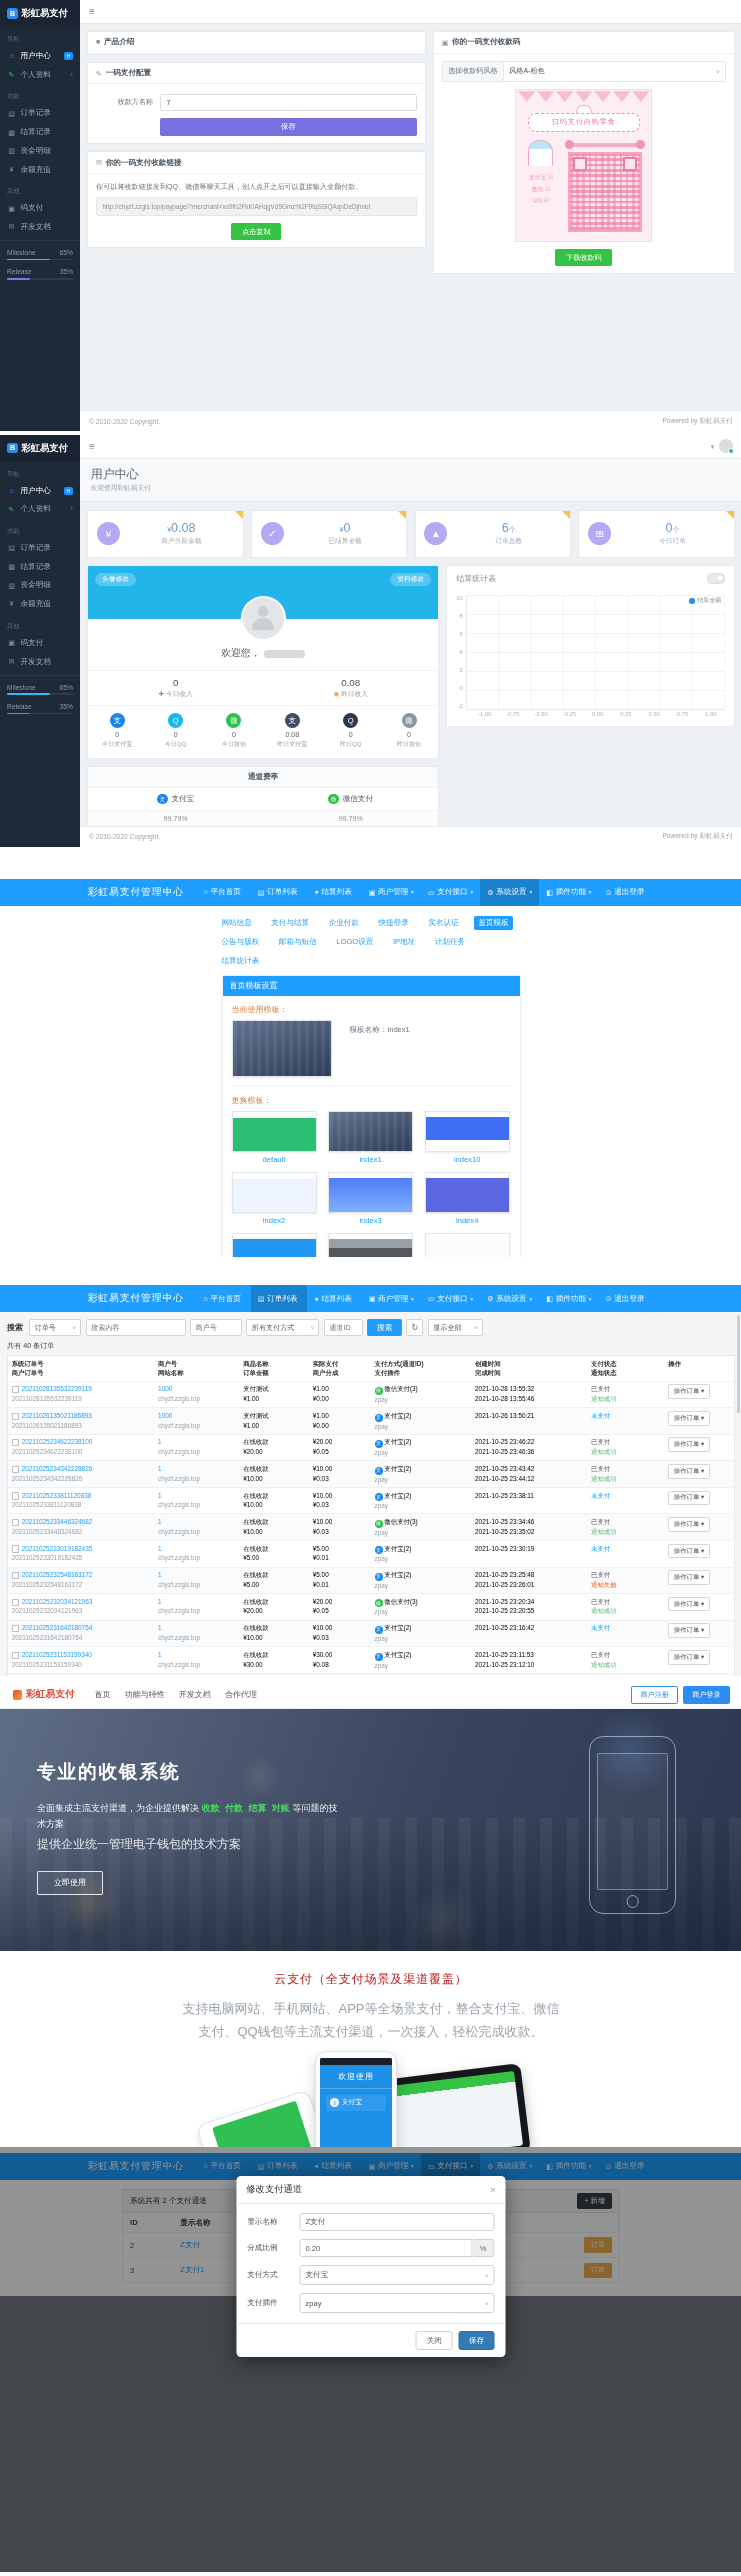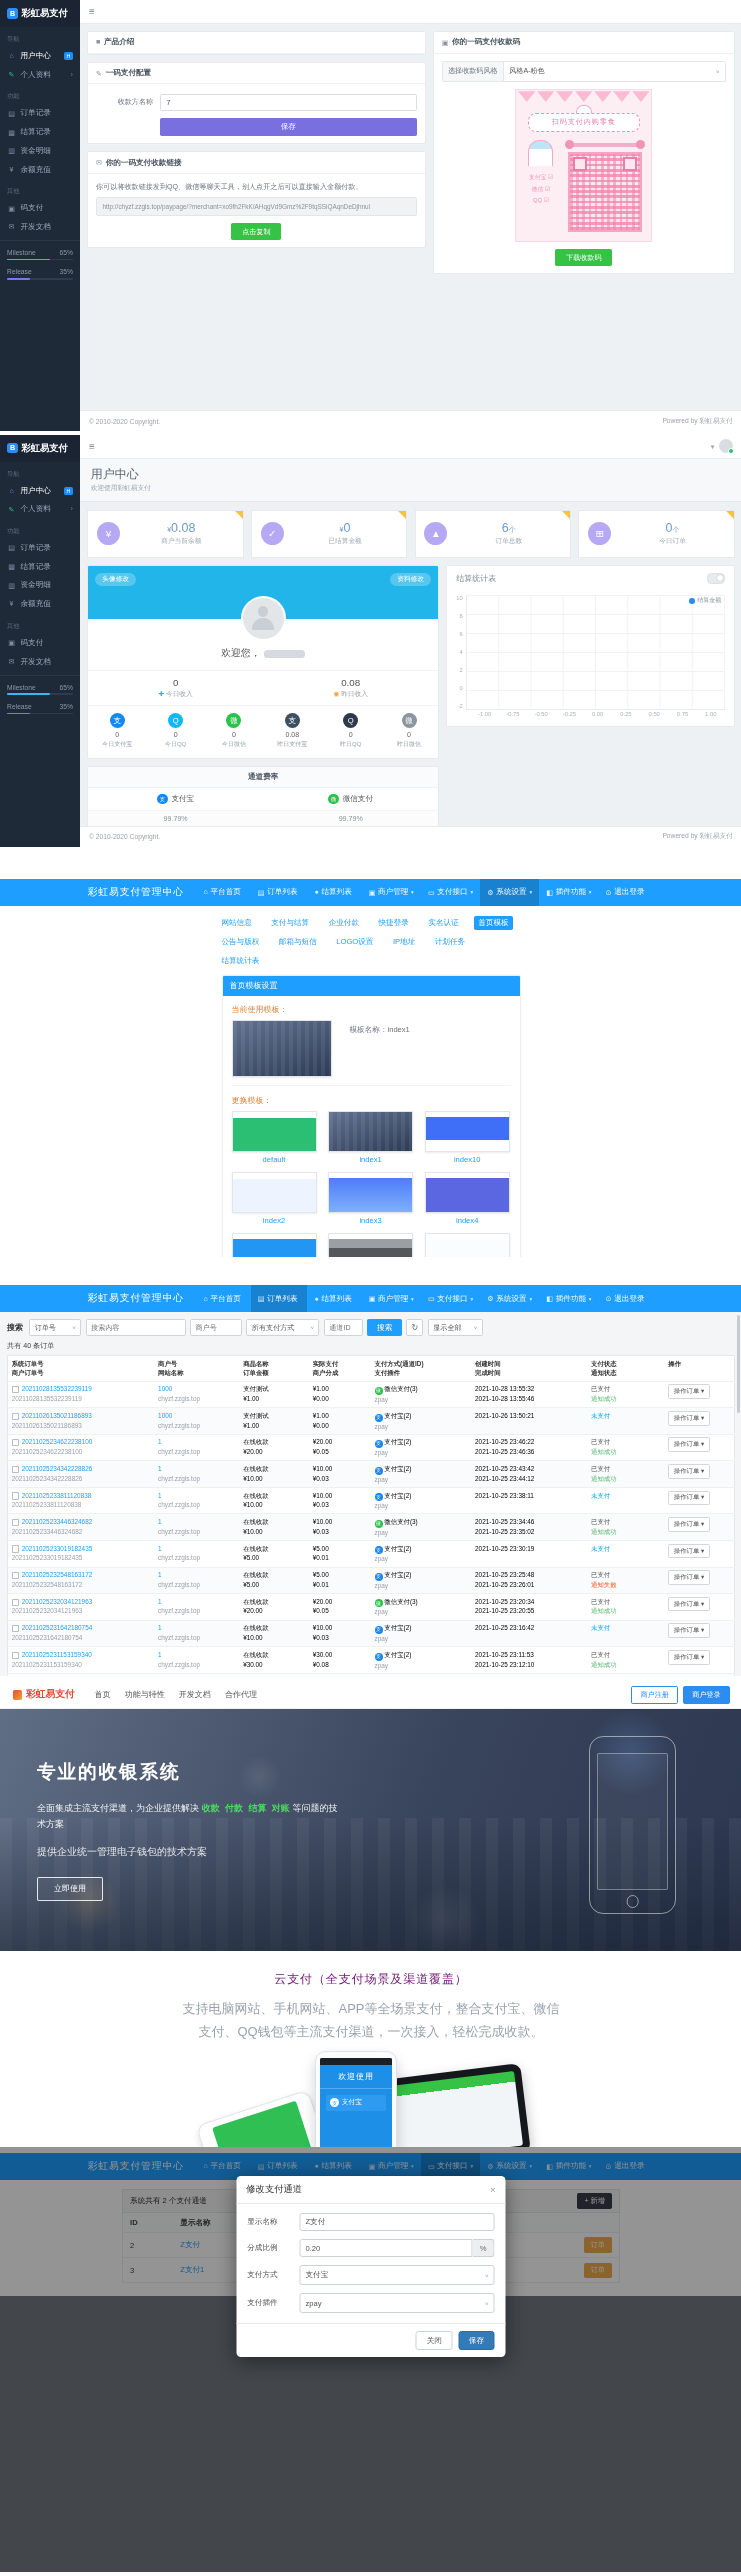--- a/index.html
+++ b/index.html
@@ -193,27 +193,27 @@
   .m5-btns{margin-left:auto;display:flex;gap:5.3px}
   .m5-reg{border:0.9px solid #2d8cf0;color:#2d8cf0;background:#fff;font-size:7.1px;padding:2.7px 8px;border-radius:1.8px;cursor:pointer;font-family:inherit}
   .m5-login{border:0.9px solid #2d8cf0;color:#fff;background:#2d8cf0;font-size:7.1px;padding:2.7px 8px;border-radius:1.8px;cursor:pointer;font-family:inherit}
   .hero{height:242px;position:relative;overflow:hidden;background:linear-gradient(110deg,#5f6d85,#39455c 55%,#2c3750)}
   .hero::before{content:"";position:absolute;inset:0;background:radial-gradient(44px 44px at 12% 80%,rgba(250,200,120,.28),transparent 70%),radial-gradient(62px 62px at 85% 18%,rgba(120,170,250,.22),transparent 70%),radial-gradient(53px 53px at 60% 88%,rgba(255,255,255,.14),transparent 70%),radial-gradient(32px 32px at 35% 28%,rgba(255,255,255,.09),transparent 70%);filter:blur(1.8px)}
   .hero::after{content:"";position:absolute;left:0;right:0;bottom:0;height:133px;background:linear-gradient(rgba(20,28,44,0),rgba(20,28,44,.55)),repeating-linear-gradient(90deg,rgba(255,255,255,.05) 0 12.5px,rgba(255,255,255,0) 12.5px 27px)}
   .hero-c{position:absolute;left:37px;top:50px;z-index:2;color:#fff}
   .hero-h1{font-size:18.7px;letter-spacing:1.8px;font-weight:bold}
   .hero-p1{font-size:9px;margin-top:14.2px;max-width:302px;line-height:1.8;color:rgba(255,255,255,.92)}
   .kw{color:#4cd964;margin:0 2.7px;font-weight:bold}
-  .hero-p2{font-size:10px;margin-top:13px;color:rgba(255,255,255,.85)}
+  .hero-p2{font-size:12px;margin-top:4px;color:rgba(255,255,255,.85)}
   .hero-cta{display:inline-block;margin-top:18px;border:0.9px solid rgba(255,255,255,.85);border-radius:1.8px;background:rgba(255,255,255,.06);color:#fff;font-size:8px;padding:5.3px 16px;cursor:pointer;font-family:inherit}
   .hero-phone{position:absolute;right:66px;top:27px;width:85px;height:176px;border:1.8px solid rgba(255,255,255,.5);border-radius:14.2px;z-index:2}
   .hero-phone::before{content:"";position:absolute;left:7.1px;right:7.1px;top:16px;bottom:23px;border:0.9px solid rgba(255,255,255,.35);border-radius:1.8px;background:rgba(255,255,255,.05)}
   .hero-phone::after{content:"";position:absolute;left:50%;bottom:5.3px;transform:translateX(-50%);width:10.7px;height:10.7px;border:0.9px solid rgba(255,255,255,.5);border-radius:50%}
   .cloud{padding-top:19.6px;text-align:center}
-  .cloud-h{font-size:12px;color:#701a75;letter-spacing:0.9px}
+  .cloud-h{font-size:12px;color:#b91c1c;letter-spacing:0.9px}
   .cloud-p{font-size:13px;color:#9aa3ad;width:382px;margin:9px auto 0;line-height:1.8}
   .devices{position:relative;width:382px;height:130px;margin:7.1px auto 0}
   .tablet{position:absolute;right:36px;top:21.3px;width:151px;height:89px;background:#14181d;border-radius:9px;transform:rotate(-7deg);box-shadow:0 5.3px 12.5px rgba(0,0,0,.25)}
   .tablet::before{content:"";position:absolute;inset:7.1px;background:linear-gradient(#35c245 0 10.7px,#f2f5f7 10.7px);border-radius:2.7px}
   .sidephone{position:absolute;left:23px;top:55px;width:116px;height:64px;background:#fff;border:0.9px solid #e0e3e6;border-radius:10.7px;transform:rotate(-18deg);box-shadow:0 4.4px 9px rgba(0,0,0,.15)}
   .sidephone::before{content:"";position:absolute;top:6.2px;bottom:6.2px;left:14.2px;right:14.2px;background:#2fbf53;border-radius:2.7px}
   .mainphone{position:absolute;left:135px;top:0;width:82px;height:133px;background:#fbfcfd;border:0.9px solid #dfe3e7;border-radius:10.7px;box-shadow:0 7.1px 14.2px rgba(0,0,0,.18);z-index:3;padding:6.2px 4.4px 10.7px;box-sizing:border-box}
   .mp-screen{height:100%;background:#1e8fe6;border-radius:1.8px;overflow:hidden}
   .mp-status{height:7.1px;background:#1b1f26}
   .mp-head{color:#fff;font-size:8px;text-align:center;padding:6.2px 0 5.3px;letter-spacing:0.9px;border-bottom:0.9px solid rgba(255,255,255,.25)}

